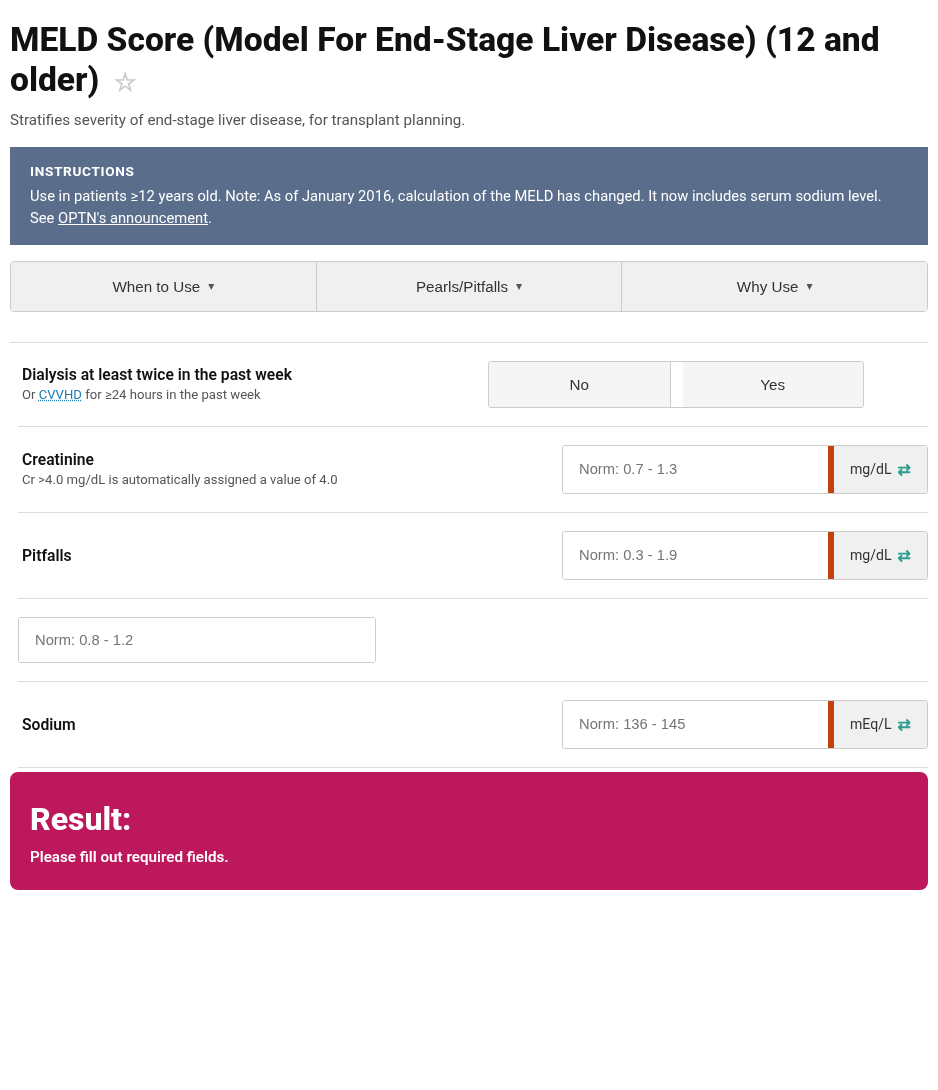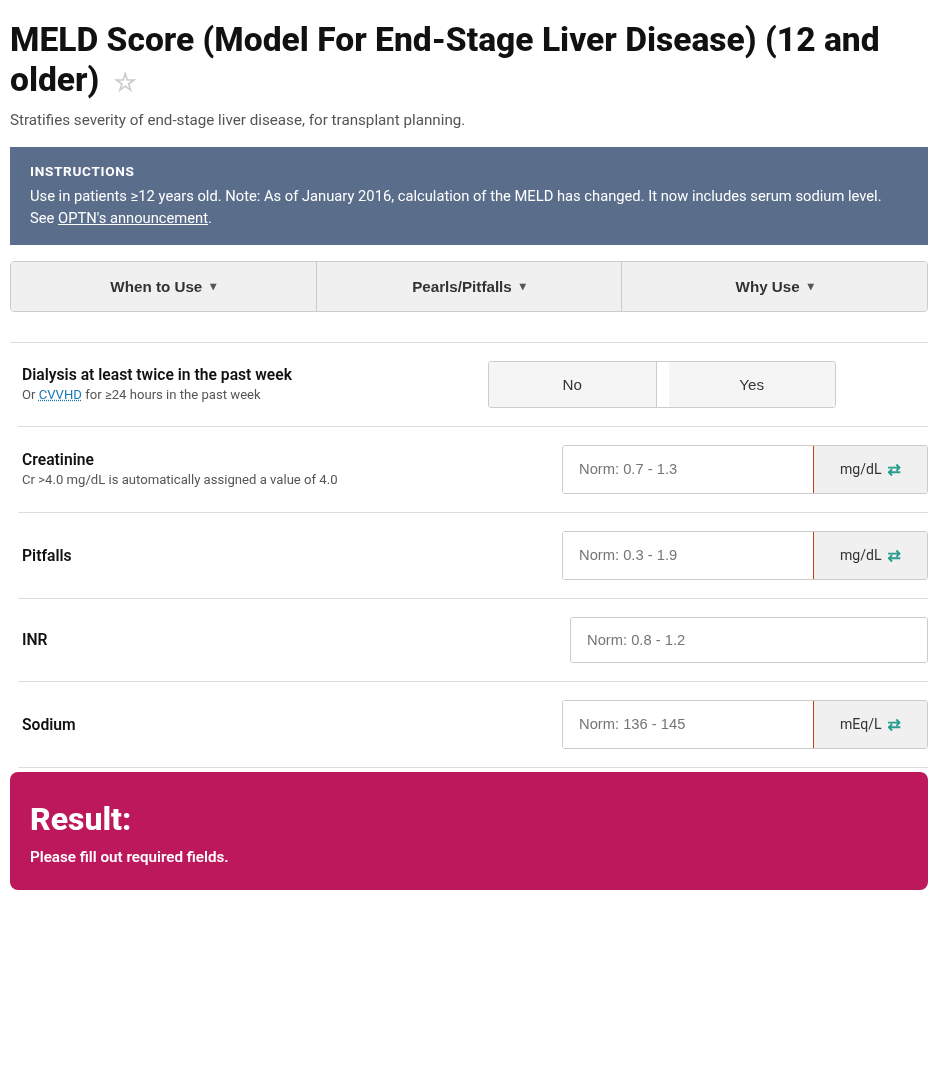--- a/index.html
+++ b/index.html
@@ -69,21 +69,21 @@
       margin-bottom: 30px;
     }
 
     .tab-btn {
       flex: 1;
       background: #f0f0f0;
       border: none;
       border-right: 1px solid #ccc;
       padding: 16px 12px;
       font-size: 0.95rem;
-      font-weight: 700;
+      font-weight: 400;
       cursor: pointer;
       display: flex;
       align-items: center;
       justify-content: center;
       gap: 8px;
       color: #333;
     }
 
     .tab-btn:last-child {
       border-right: none;
@@ -173,22 +173,22 @@
       border: none;
       padding: 14px 16px;
       font-size: 0.92rem;
       color: #999;
       outline: none;
       background: #fff;
     }
 
     .unit-box {
       background: #f0f0f0;
-      border-left: 1px solid #c2410c;
-      padding: 14px 26px;
+      border-left: 6px solid #c2410c;
+      padding: 14px 16px;
       font-size: 0.88rem;
       color: #333;
       display: flex;
       align-items: center;
       gap: 6px;
       white-space: nowrap;
     }
 
     .unit-swap-icon {
       color: #2a9d8f;
@@ -233,21 +233,21 @@
       font-size: 0.95rem;
       font-weight: 600;
     }
 
     
     .dialysis-row .form-control-col {
       width: 440px;
     }
 
     .dialysis-row .yn-group {
-      width: 348px;
+      width: 376px;
       gap: 12px;
     }
 
     .dialysis-row .yn-btn {
       flex: 1;
       text-align: center;
     }
   </style>
 </head>
 <body>
@@ -325,23 +325,20 @@
           <input type="text" placeholder="Norm: 0.3 - 1.9" style="">
           <div class="unit-box">
             <span>mg/dL</span>
             <span class="unit-swap-icon">⇄</span>
           </div>
         </div>
       </div>
     </div>
 
     <div class="form-row">
-      <div class="form-label-col">
-        <div class="label-main">INR</div>
-      </div>
       <div class="form-control-col">
         <div class="input-no-unit">
           <input type="text" placeholder="Norm: 0.8 - 1.2" style="">
         </div>
       </div>
     </div>
 
     <div class="form-row">
       <div class="form-label-col">
         <div class="label-main">Sodium</div>

